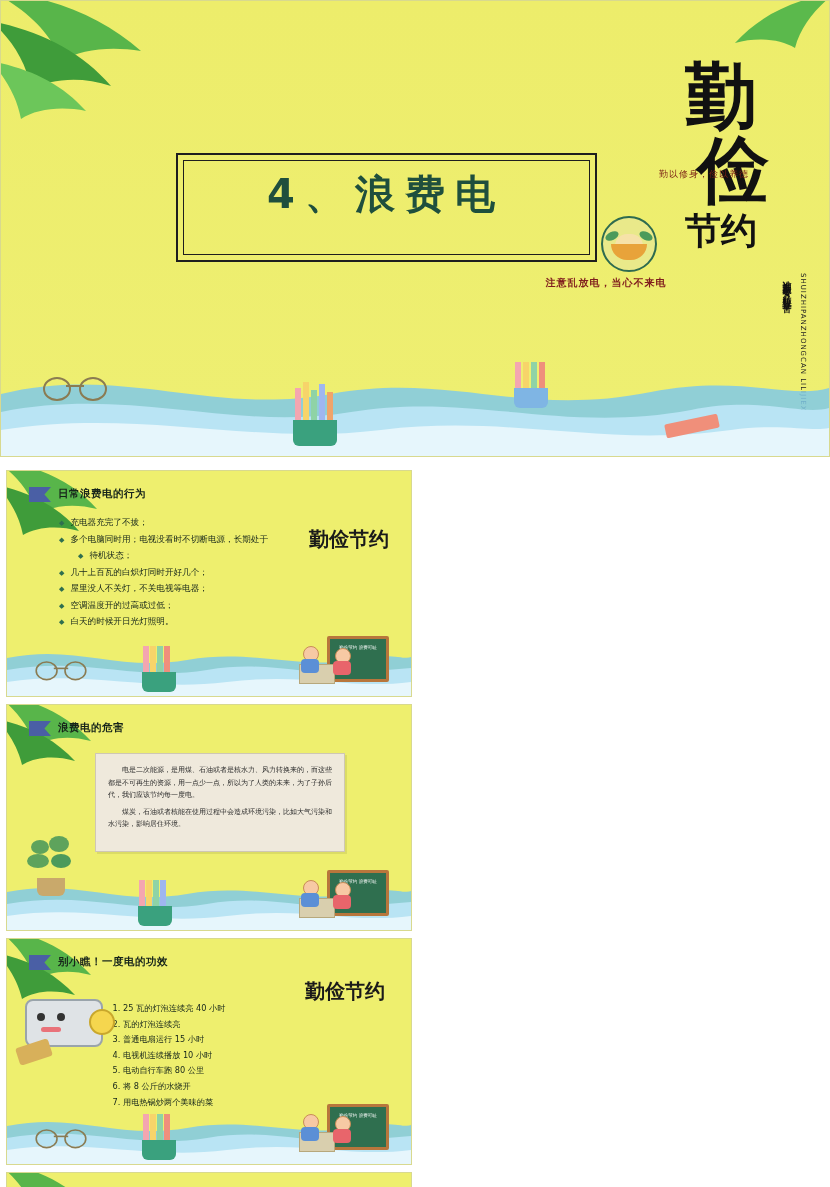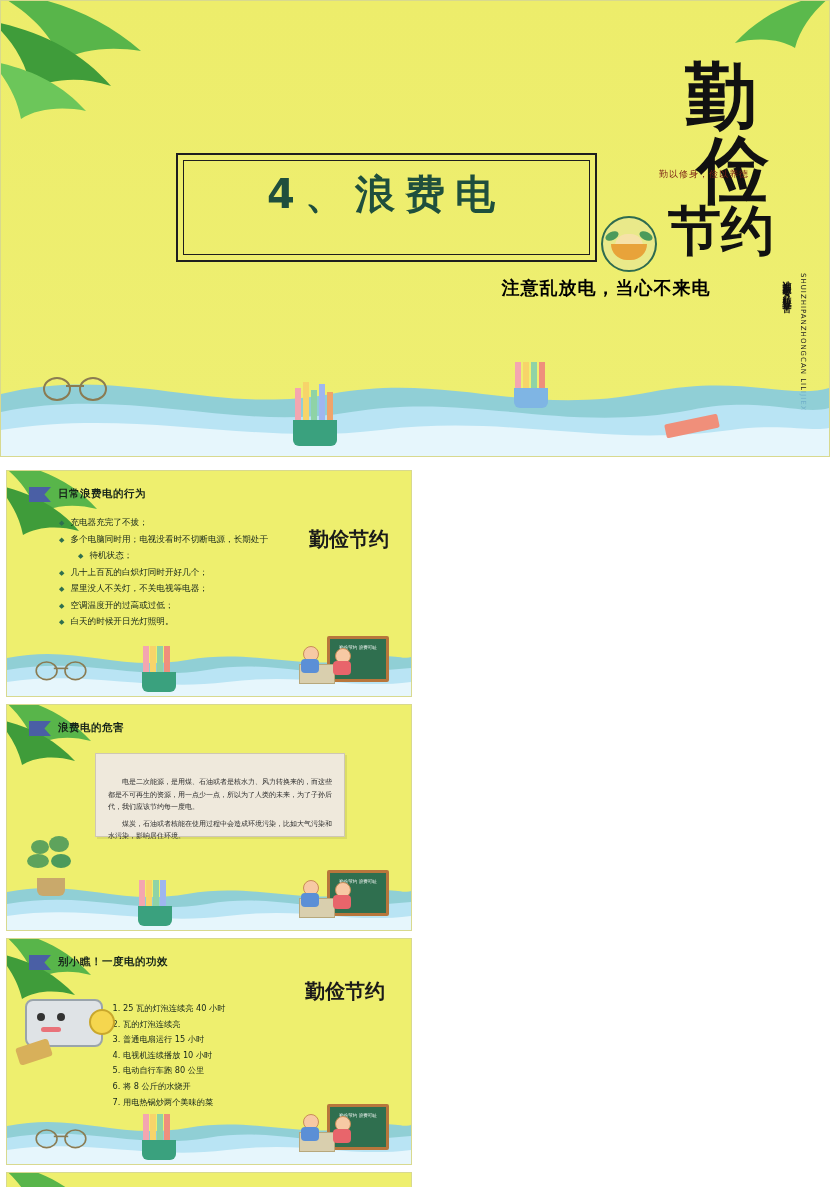--- a/index.html
+++ b/index.html
@@ -18,27 +18,27 @@
   .palm2{position:absolute;right:-6px;top:-8px;pointer-events:none;transform:scaleX(-1);}
 
   
   .hero{width:828px;height:455px;}
   .hero .titlebox{position:absolute;left:175px;top:152px;width:417px;height:105px;border:2px solid #1e1e1e;}
   .hero .titlebox:after{content:"";position:absolute;left:5px;top:5px;right:5px;bottom:5px;border:1px solid #1e1e1e;}
   .hero .bigtitle{position:absolute;left:180px;top:160px;width:410px;height:130px;
       font-family:"DejaVu Sans","Liberation Sans",sans-serif;font-size:40px;color:#1f4f3d;
       letter-spacing:10px;text-align:center;line-height:66px;font-weight:bold;}
   .hero .subtitle{position:absolute;left:440px;top:275px;width:330px;text-align:center;
-      font-size:18px;font-weight:bold;color:#000000;letter-spacing:1px;}
+      font-size:10px;font-weight:bold;color:#7f1d1d;letter-spacing:1px;}
 
   
   .brush{position:absolute;right:38px;top:58px;width:140px;text-align:center;}
   .brush .ch1{font-family:"DejaVu Serif","Liberation Serif",serif;font-size:72px;line-height:74px;color:#111;font-weight:bold;}
   .brush .ch2{font-family:"DejaVu Serif","Liberation Serif",serif;font-size:72px;line-height:74px;color:#111;font-weight:bold;margin-left:24px;}
-  .brush .ch3{font-family:"DejaVu Serif","Liberation Serif",serif;font-size:53px;line-height:46px;color:#111;font-weight:bold;}
+  .brush .ch3{font-family:"DejaVu Serif","Liberation Serif",serif;font-size:36px;line-height:46px;color:#111;font-weight:bold;}
   .brush .seal{position:absolute;left:8px;top:110px;font-size:9px;color:#7a1f14;line-height:11px;letter-spacing:1px;}
 
   
   .emblem{position:absolute;width:52px;height:52px;border-radius:50%;background:#e9e98a;border:2px solid #2e6b4f;}
   .emblem .bowl{position:absolute;left:8px;bottom:10px;width:36px;height:16px;border-radius:0 0 18px 18px;background:#e8a33a;}
   .emblem .rice{position:absolute;left:12px;bottom:24px;width:28px;height:12px;border-radius:14px 14px 0 0;background:#f6e2a8;}
   .emblem .leafl{position:absolute;left:2px;top:14px;width:14px;height:8px;border-radius:50%;background:#4c9a5b;transform:rotate(-25deg);}
   .emblem .leafr{position:absolute;right:2px;top:14px;width:14px;height:8px;border-radius:50%;background:#4c9a5b;transform:rotate(25deg);}
 
   
@@ -51,22 +51,22 @@
 
   .bullets{position:absolute;left:52px;top:44px;width:320px;}
   .bullets li{list-style:none;font-size:8.6px;color:#15251a;line-height:15.5px;white-space:nowrap;}
   .bullets li:before{content:"\25C6";color:#2f6f4f;font-size:7px;margin-right:6px;}
   ul{margin:0;padding:0;}
 
   .numlist{position:absolute;left:66px;top:46px;width:260px;}
   .numlist li{font-size:8.2px;color:#15251a;line-height:15.6px;white-space:nowrap;margin-left:10px;}
 
   
-  .paper{position:absolute;left:88px;top:48px;width:250px;height:84px;background:#efe9dc;
-      border:1px solid #cfc7b4;box-shadow:2px 2px 0 rgba(0,0,0,.08);padding:22px 12px;box-sizing:border-box;}
+  .paper{position:absolute;left:88px;top:48px;width:250px;height:99px;background:#efe9dc;
+      border:1px solid #cfc7b4;box-shadow:2px 2px 0 rgba(0,0,0,.08);padding:10px 12px;box-sizing:border-box;}
   .paper p{margin:0 0 4px 0;font-size:7px;line-height:12.5px;color:#2a2a2a;text-indent:14px;}
 
   
   .miniBrush{position:absolute;font-family:"DejaVu Serif","Liberation Serif",serif;font-weight:bold;color:#1a1a1a;}
   .miniBrush .a{font-size:20px;line-height:20px;}
 
   
   .kids{position:absolute;right:16px;bottom:8px;width:120px;height:64px;}
   .board{position:absolute;right:6px;bottom:6px;width:56px;height:40px;background:#2f6f4f;border:3px solid #b8763c;border-radius:2px;}
   .board .bt{position:absolute;left:4px;top:5px;width:48px;font-size:4.5px;color:#fff;text-align:center;line-height:7px;}

